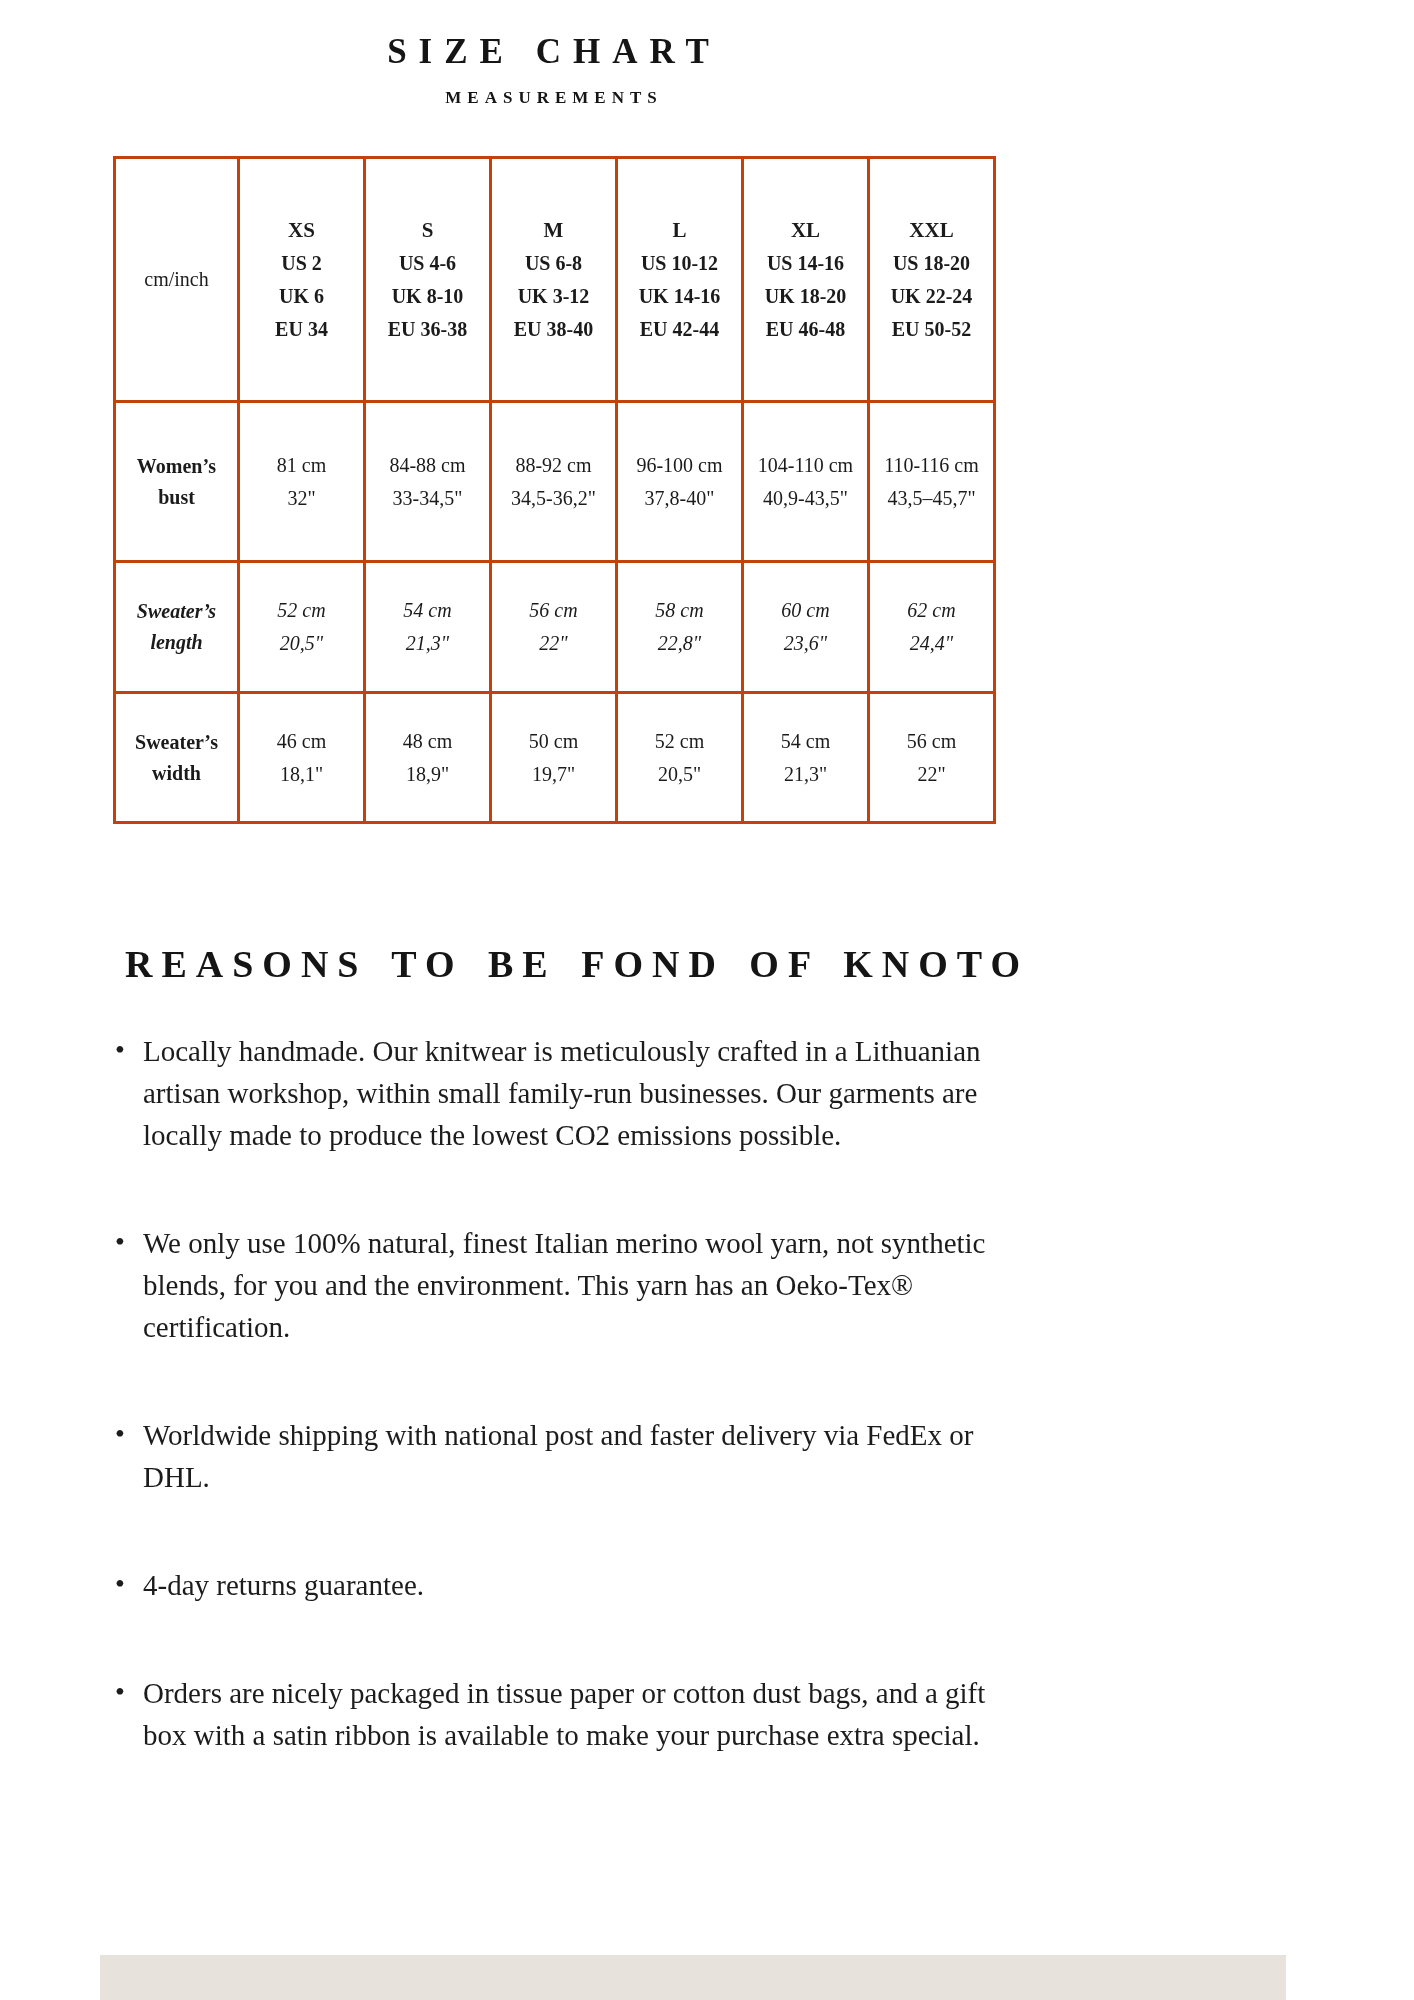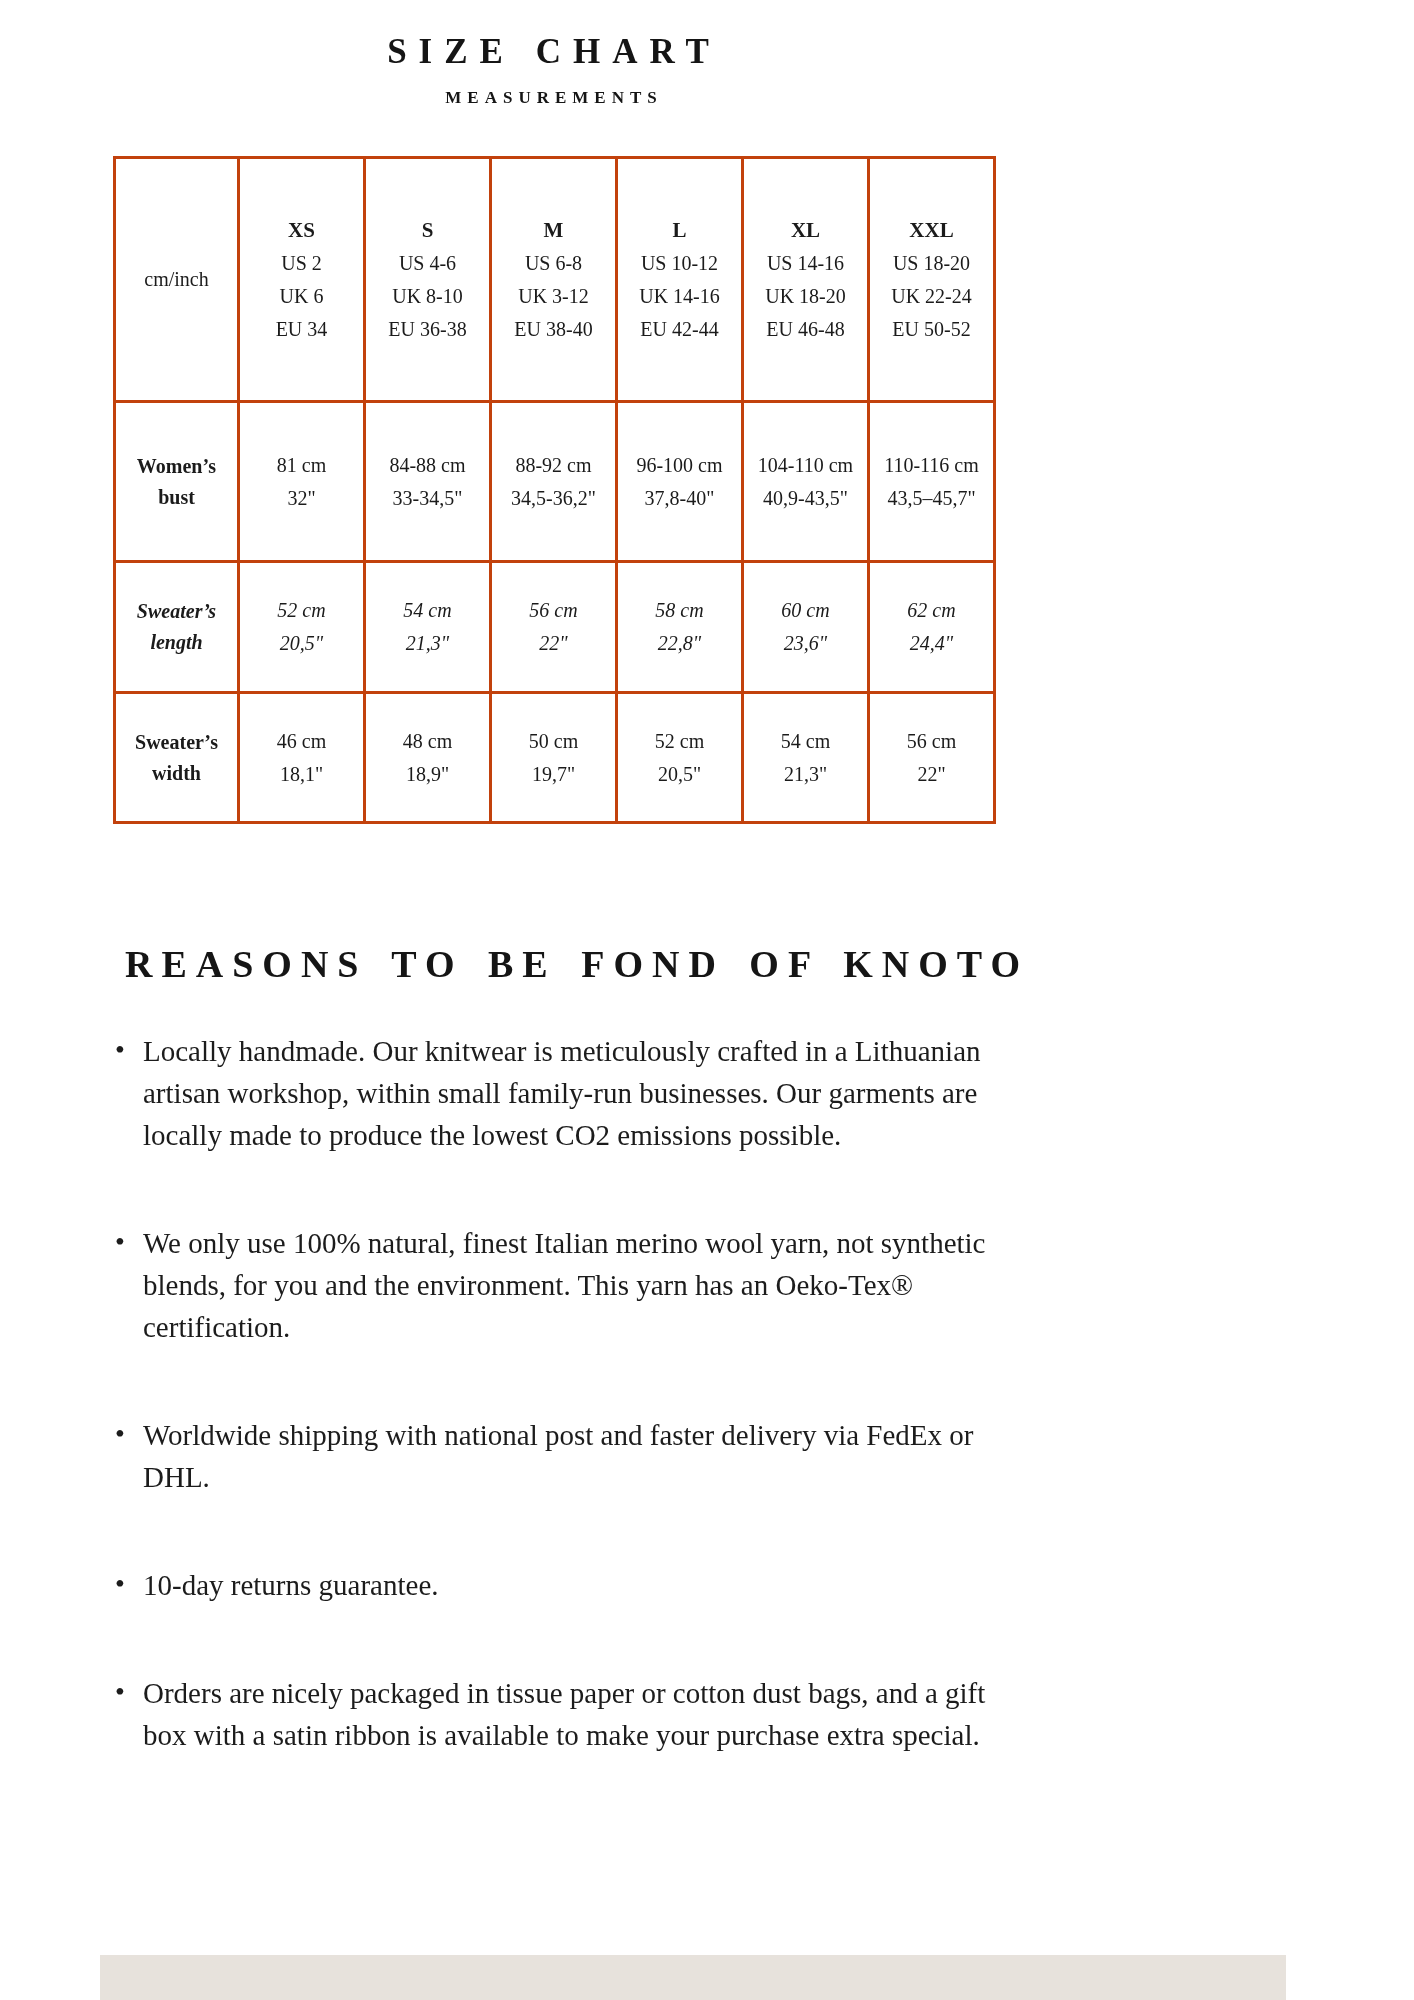--- a/index.html
+++ b/index.html
@@ -61,21 +61,21 @@
     font-weight: normal;
     font-size: 20px;
     padding-top: 52px;
   }
   .size-name {
     font-weight: bold;
     font-size: 21px;
     line-height: 34px;
   }
   .size-line {
-    font-weight: normal;
+    font-weight: bold;
     font-size: 20px;
     line-height: 33px;
   }
   .row-label {
     font-weight: bold;
     font-size: 20px;
     line-height: 31px;
     padding: 0 16px;
   }
   .cell-line {
@@ -273,21 +273,21 @@
     <li>
       <span>Locally handmade. Our knitwear is meticulously crafted in a Lithuanian artisan workshop, within small family-run businesses. Our garments are locally made to produce the lowest CO2 emissions possible.</span>
     </li>
     <li>
       <span>We only use 100% natural, finest Italian merino wool yarn, not synthetic blends, for you and the environment. This yarn has an Oeko-Tex® certification.</span>
     </li>
     <li>
       <span>Worldwide shipping with national post and faster delivery via FedEx or DHL.</span>
     </li>
     <li>
-      <span>10-day returns guarantee.</span>
+      <span>4-day returns guarantee.</span>
     </li>
     <li>
       <span>Orders are nicely packaged in tissue paper or cotton dust bags, and a gift box with a satin ribbon is available to make your purchase extra special.</span>
     </li>
   </ul>
 
 </div>
 
 <div class="footer-band"></div>
 

